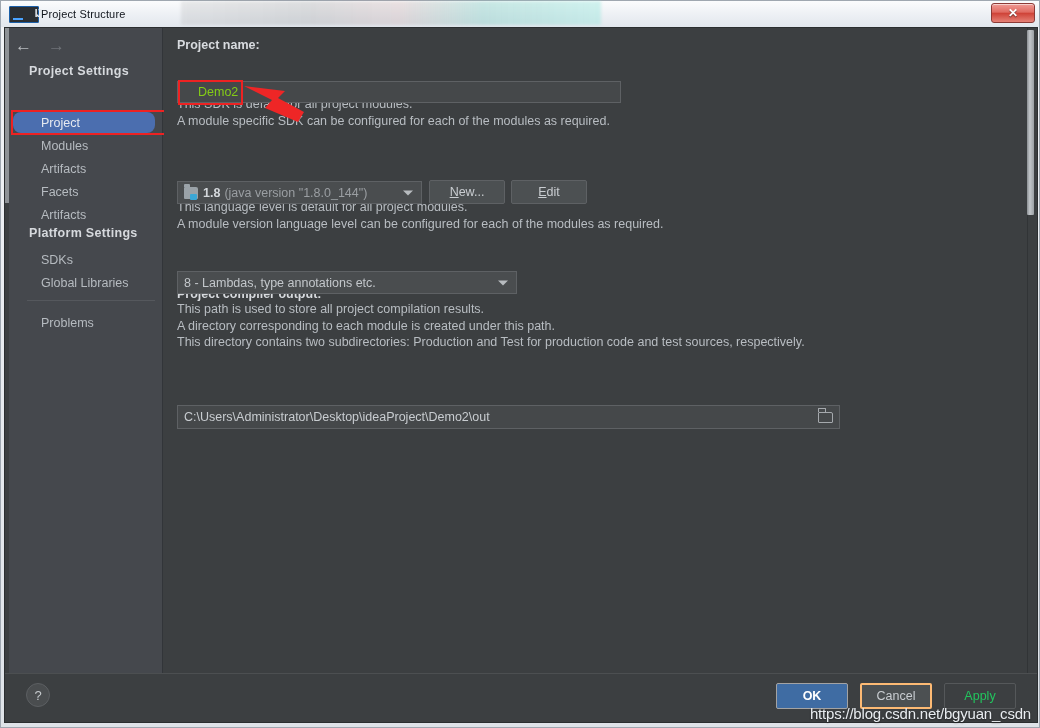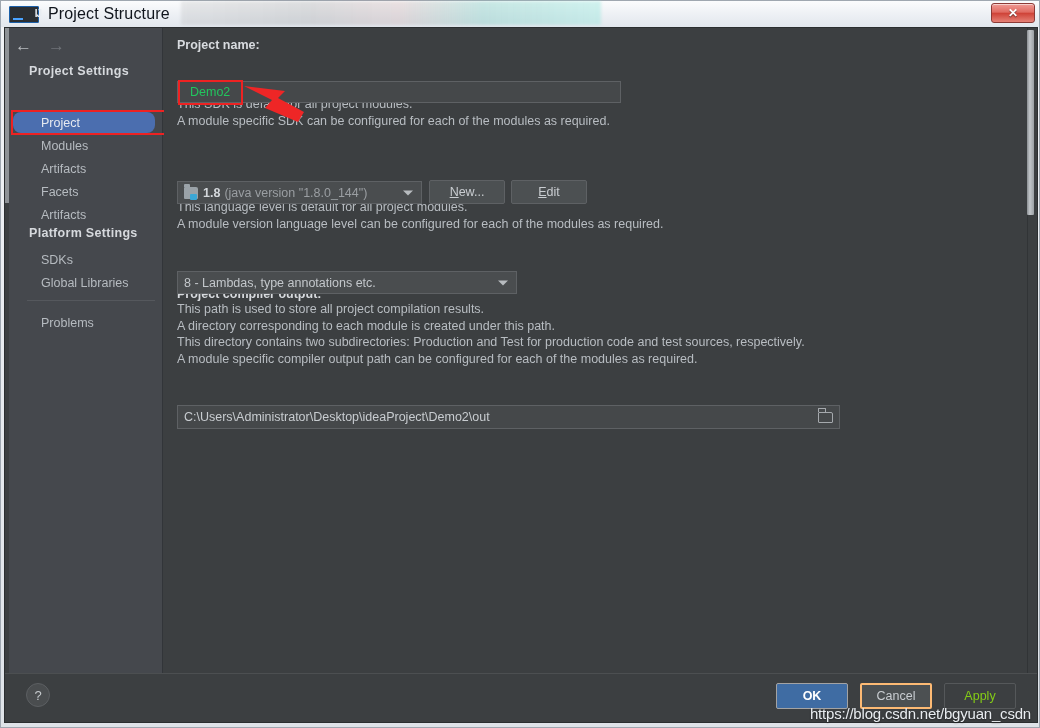--- a/index.html
+++ b/index.html
@@ -52,22 +52,22 @@
     letter-spacing: -1px;
     line-height: 1;
     padding-left: 28px;
   }
   #app-icon .ij-underline {
     position: absolute; left: 3px; bottom: 2px;
     width: 10px; height: 1.5px; background: #4aa3ff;
   }
   #title-text {
     position: relative;
-    margin-left: 9px;
-    font-size: 16px;
+    margin-left: 2px;
+    font-size: 11px;
     color: #10151c;
     letter-spacing: 0.15px;
   }
   #close-button {
     position: absolute; right: 4px; top: 2px;
     width: 44px; height: 20px;
     border-radius: 3px;
     border: 1px solid #8c3a36;
     background: linear-gradient(to bottom, #f09a94 0%, #e06b62 45%, #cf4338 52%, #e58176 100%);
     display: flex; align-items: center; justify-content: center;
@@ -169,24 +169,24 @@
     font-size: 12.5px;
     color: #b8bdc2;
     margin: 0;
     line-height: 16.5px;
   }
 
   
   .text-input {
     background: #45484a;
     border: 1px solid #5e6164;
-    color: #22c55e;
+    color: #84cc16;
     font-size: 12.5px;
     font-family: "Liberation Sans", sans-serif;
-    padding: 0 12px;
+    padding: 0 20px;
     height: 22px;
     line-height: 20px;
     outline: none;
   }
   #project-name-input { position: absolute; left: 13px; top: 53px; width: 444px; }
   #project-name-highlight {
     position: absolute; left: 14px; top: 52px;
     width: 65px; height: 25px;
     border: 2.5px solid #ee2222;
     pointer-events: none;
@@ -339,21 +339,21 @@
   #cancel-button {
     right: 105px;
     background: #4c5052;
     border: 2px solid #fdba74;
     color: #c9cdd1;
   }
   #apply-button {
     right: 21px;
     background: #43464800;
     border: 1px solid #55585a;
-    color: #84cc16;
+    color: #22c55e;
   }
 
   
   #watermark {
     position: absolute;
     right: 8px; bottom: 5px;
     font-size: 15px;
     color: #e9edf1;
     font-family: "Liberation Sans", sans-serif;
     text-shadow: 0 1px 2px rgba(0,0,0,0.5);
@@ -463,21 +463,20 @@
 
       <div id="lang-combo" class="combo">
         <span>8 - Lambdas, type annotations etc.</span>
         <span class="arrow"></span>
       </div>
 
       <p class="field-label" style="margin:55px 0 0 0;">Project compiler output:</p>
       <p class="desc-line">This path is used to store all project compilation results.</p>
       <p class="desc-line">A directory corresponding to each module is created under this path.</p>
       <p class="desc-line">This directory contains two subdirectories: Production and Test for production code and test sources, respectively.</p>
-      <p class="desc-line">A module specific compiler output path can be configured for each of the modules as required.</p>
 
       <div id="compiler-output-wrap">
         <input id="compiler-output-input" type="text" value="C:\Users\Administrator\Desktop\ideaProject\Demo2\out" style="">
         <div id="browse-folder-button">
           <span class="folder-glyph"></span>
         </div>
       </div>
     </div>
 
     <div id="content-scroll-track">

